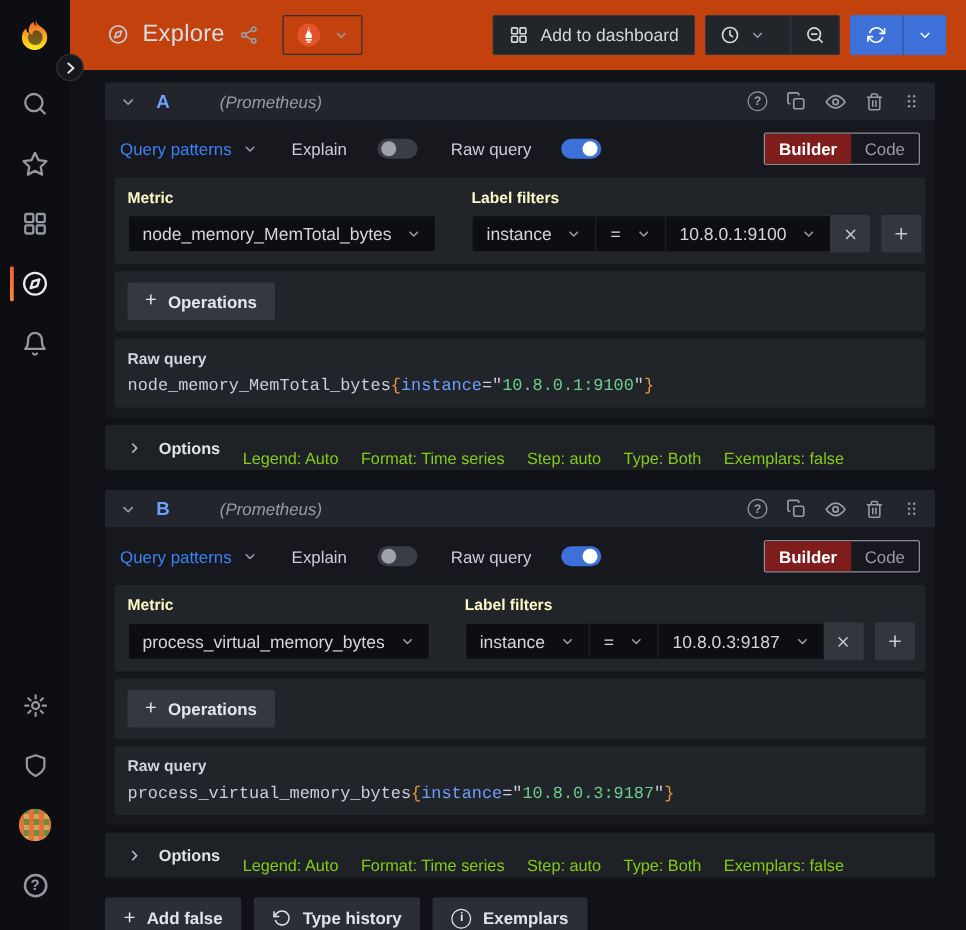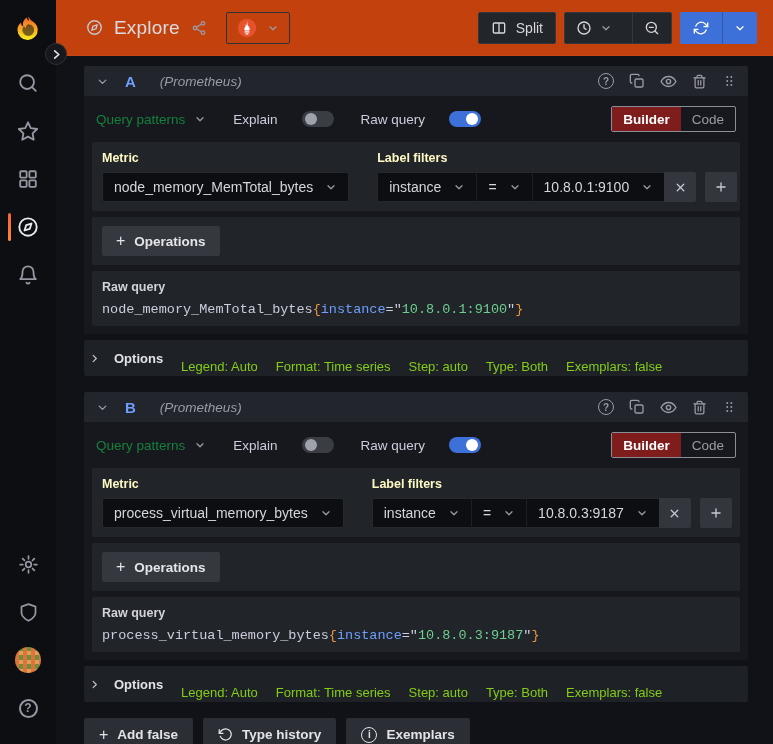--- a/index.html
+++ b/index.html
@@ -89,32 +89,32 @@
   .content { flex:1; padding:10px 25px 0 28px; }
 
   
   .query-panel { margin-bottom:16px; }
   .qp-header {
     height:30px; background:#22252b; border-radius:2px 2px 0 0;
     display:flex; align-items:center; gap:12px; padding:0 12px;
   }
   .qp-collapse { color:#9a9ba5; cursor:pointer; display:flex; }
   .qp-ref { color:#6e9fff; font-weight:700; font-size:15px; cursor:pointer; margin-left:4px; }
-  .qp-ds { color:#9a9ba5; font-style:italic; font-size:13.5px; margin-left:12px; }
+  .qp-ds { color:#9a9ba5; font-style:italic; font-size:13.5px; margin-left:28px; }
   .qp-icons { margin-left:auto; display:flex; align-items:center; gap:15px; color:#9a9ba5; }
   .qp-icons .icon-btn { cursor:pointer; display:flex; color:#9a9ba5; }
   .q-help {
     width:16px; height:16px; border-radius:50%; border:1.5px solid currentColor;
     font-size:10px; font-weight:700; display:flex; align-items:center; justify-content:center;
   }
 
   .qp-body { background:#16181d; padding:7px 8px 8px; border-radius:0 0 2px 2px; }
 
   .qp-toolbar { display:flex; align-items:center; padding:3px 4px 10px; }
-  .kickstart { display:flex; align-items:center; gap:9px; color:#15803d; font-size:13.5px; cursor:pointer; }
+  .kickstart { display:flex; align-items:center; gap:9px; color:#3b82f6; font-size:13.5px; cursor:pointer; }
   .toggle-field { display:flex; align-items:center; gap:24px; margin-left:27px; font-size:13.5px; color:#ccccdc; }
   .switch { width:32px; height:16px; border-radius:9px; background:#3a3d44; position:relative; cursor:pointer; flex:none; }
   .switch .knob { position:absolute; top:2px; left:3px; width:12px; height:12px; border-radius:50%; background:#9fa2aa; }
   .switch.on { background:#3d71d9; }
   .switch.on .knob { left:auto; right:3px; background:#fff; }
   .mode-toggle {
     margin-left:auto; display:flex; border:1px solid #8b8e97; border-radius:2px;
     overflow:hidden; height:26px;
   }
   .mode-opt {
@@ -157,21 +157,21 @@
   .raw-code {
     font-family:"Liberation Mono","DejaVu Sans Mono",monospace;
     font-size:13.5px; color:#ccccdc; white-space:nowrap;
   }
   .tok-brace { color:#e9973f; }
   .tok-label { color:#6e9fff; }
   .tok-string { color:#6ccf8e; }
 
   .options-row {
     margin-top:6px; height:36px; background:#1e2126; border-radius:2px;
-    display:flex; align-items:center; gap:18px; padding:0 5px;
+    display:flex; align-items:center; gap:18px; padding:0 18px;
     font-size:13px; cursor:pointer;
   }
   .options-title { font-weight:700; color:#e2e3e8; margin-left:-4px; }
   .opt-stat { color:#84cc16;margin-top:16px; }
 
   
   .footer-actions { display:flex; gap:10px; margin-top:15px; padding-bottom:24px; }
   .footer-btn {
     height:33px; background:#2b2e34; border:none; border-radius:2px;
     color:#e2e3e8; font-weight:600; font-size:13.5px;
@@ -289,24 +289,26 @@
           </svg>
           <svg class="chev" width="12" height="12" viewBox="0 0 24 24" fill="none" stroke="currentColor" stroke-width="2.5" stroke-linecap="round" stroke-linejoin="round">
               <polyline points="6 9.5 12 15.5 18 9.5"></polyline>
             </svg>
         </div>
       </div>
 
       <div class="topbar-right">
         <button class="tb-btn">
           <svg width="16" height="16" viewBox="0 0 24 24" fill="none" stroke="currentColor" stroke-width="2">
-              <rect x="3.5" y="4.5" width="17" height="15" rx="1.5"></rect>
-              <line x1="12" y1="4.5" x2="12" y2="19.5"></line>
+              <rect x="3.5" y="3.5" width="7" height="7" rx="1"></rect>
+              <rect x="13.5" y="3.5" width="7" height="7" rx="1"></rect>
+              <rect x="3.5" y="13.5" width="7" height="7" rx="1"></rect>
+              <rect x="13.5" y="13.5" width="7" height="7" rx="1"></rect>
             </svg>
-          <span>Split</span>
+          <span>Add to dashboard</span>
         </button>
         <div class="tb-btn tb-group">
           <div class="tb-seg">
             <svg width="16" height="16" viewBox="0 0 24 24" fill="none" stroke="currentColor" stroke-width="2" stroke-linecap="round">
                 <circle cx="12" cy="12" r="9"></circle>
                 <polyline points="12 7 12 12 15 14"></polyline>
               </svg>
             <svg class="chev" width="12" height="12" viewBox="0 0 24 24" fill="none" stroke="currentColor" stroke-width="2.5" stroke-linecap="round" stroke-linejoin="round">
                 <polyline points="6 9.5 12 15.5 18 9.5"></polyline>
               </svg>

